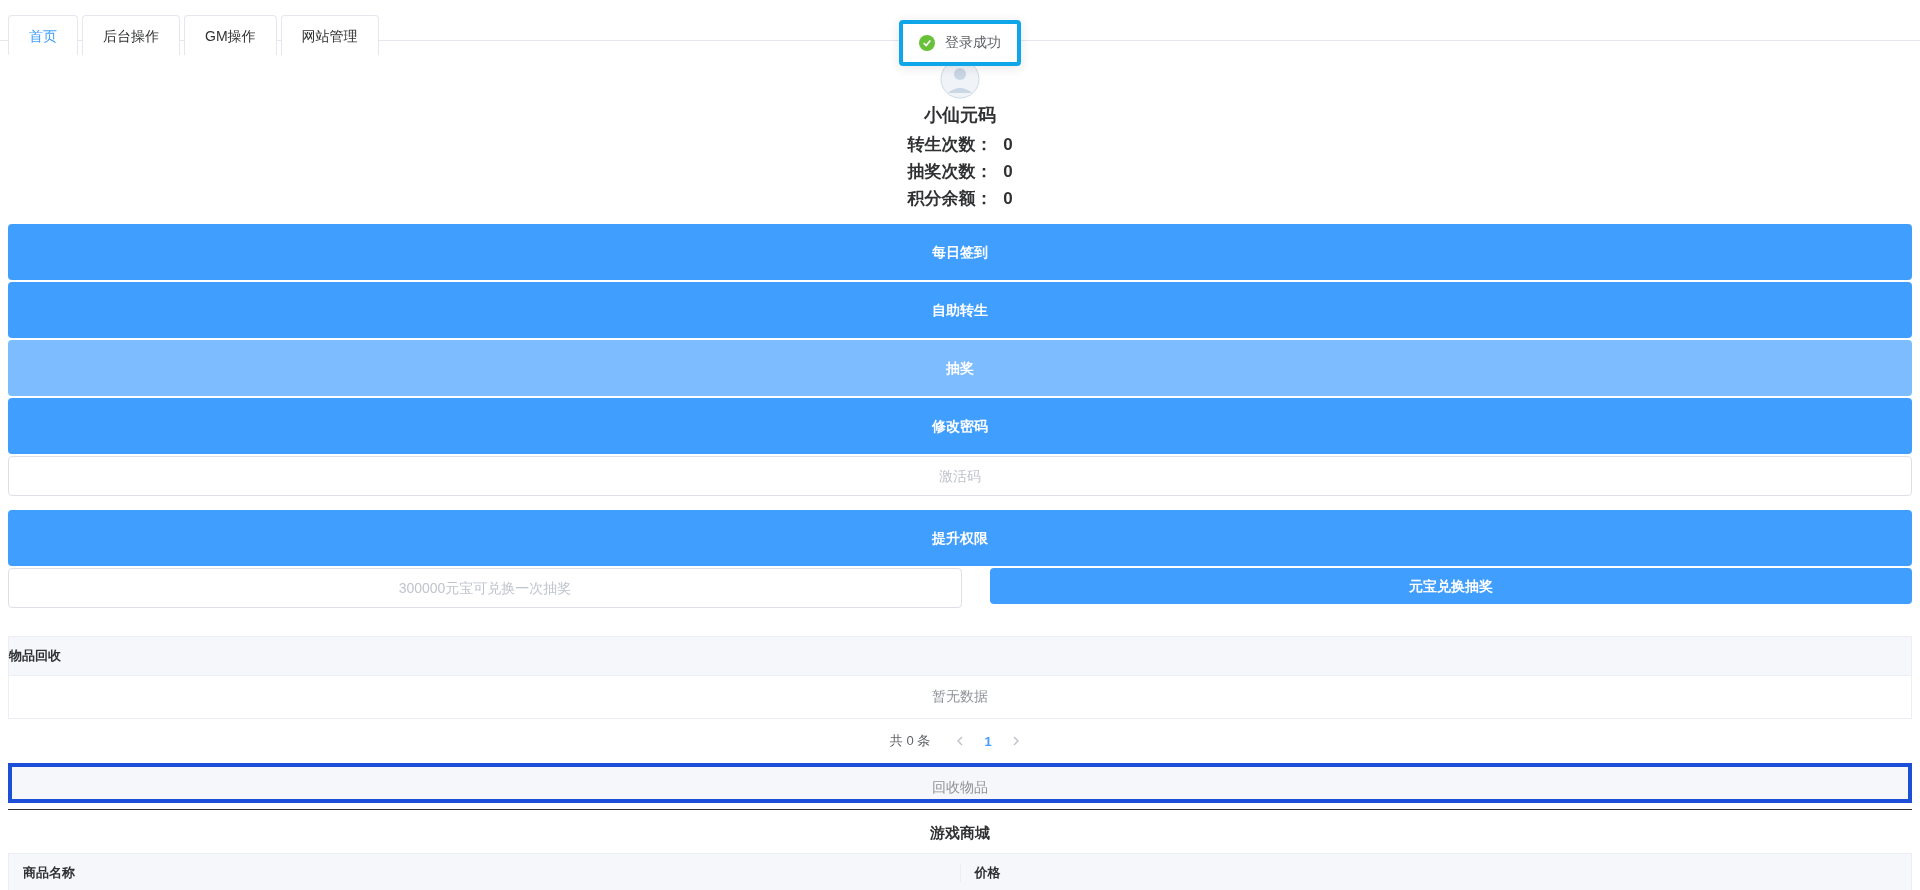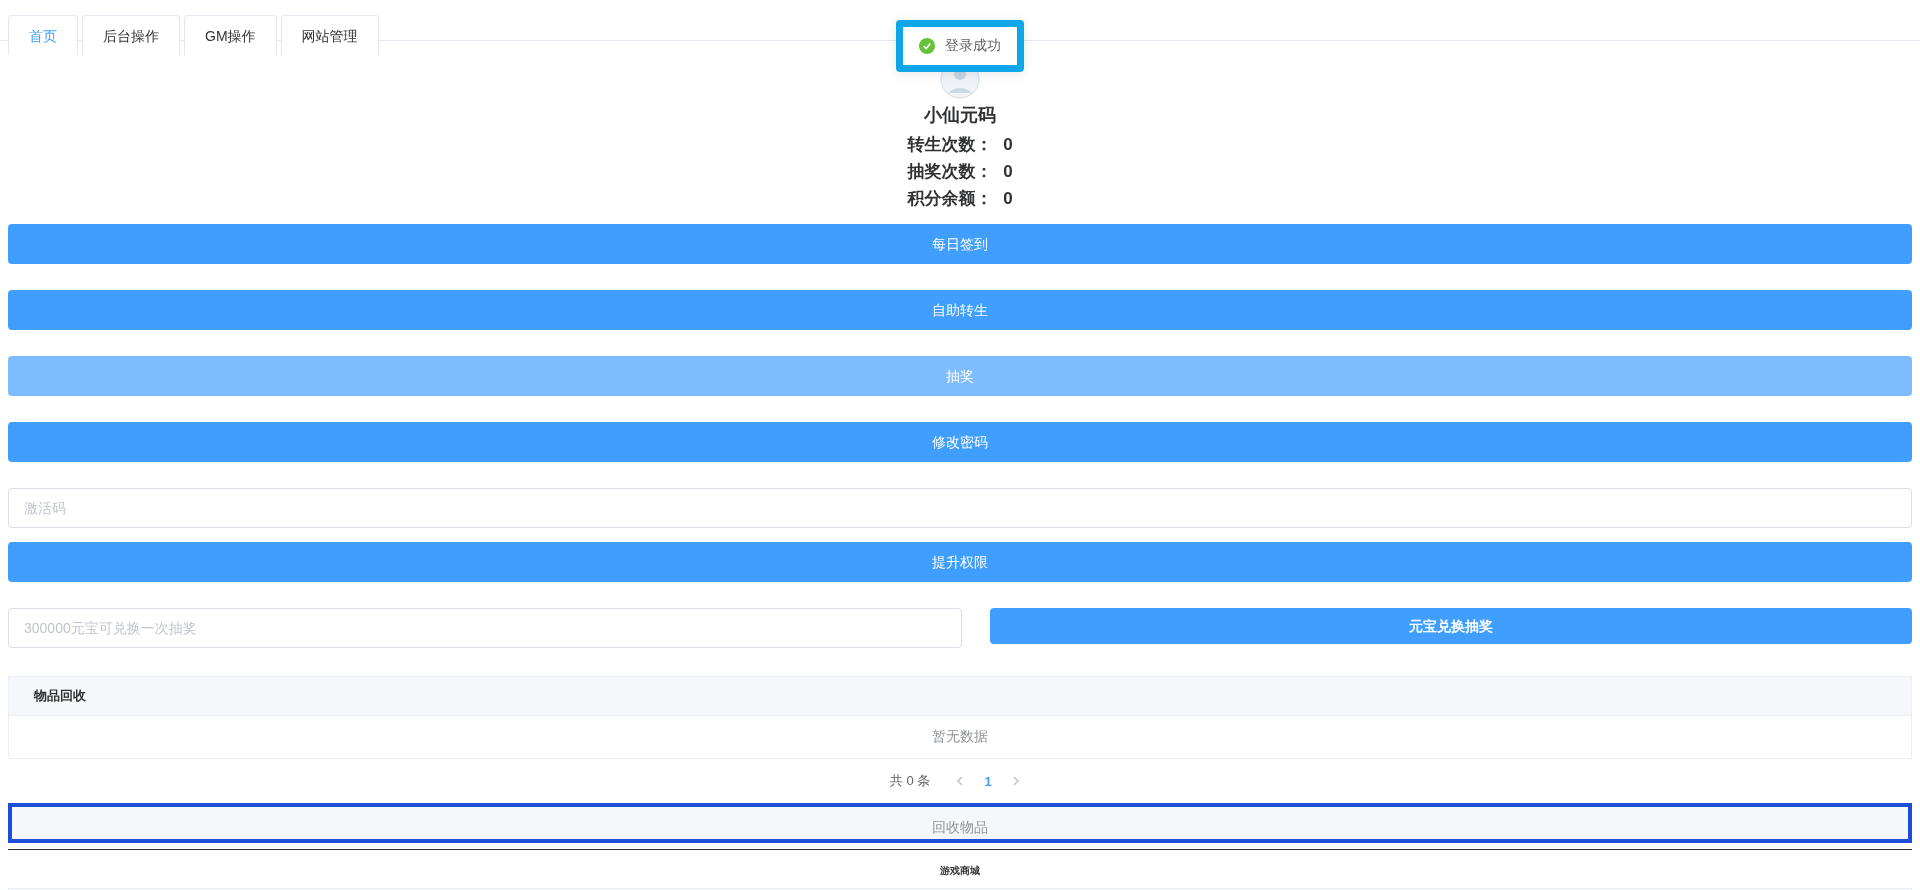--- a/index.html
+++ b/index.html
@@ -33,21 +33,21 @@
     .tab.active {
       color: #409eff;
       border-bottom: 1px solid #fff;
     }
     .toast {
       position: fixed;
       top: 20px;
       left: 50%;
       transform: translateX(-50%);
       background: #fff;
-      border: 7px solid #0ea5e9;
+      border: 4px solid #0ea5e9;
       border-radius: 4px;
       padding: 10px 16px;
       box-shadow: 0 2px 12px 0 rgba(0,0,0,.1);
       display: flex;
       align-items: center;
       z-index: 1000;
     }
     .toast-icon {
       width: 16px;
       height: 16px;
@@ -88,58 +88,59 @@
     }
     .stat-row .label { display: inline; }
     .stat-row .value { display: inline; margin-left: 6px; }
     .btn {
       display: block;
       width: 100%;
       background: #409eff;
       color: #fff;
       border: none;
       border-radius: 4px;
-      height: 40px;
+      height: 56px;
       line-height: 40px;
       text-align: center;
       font-size: 14px;
-      font-weight: normal;
+      font-weight: bold;
       cursor: pointer;
-      margin-bottom: 26px;
+      margin-bottom: 2px;
     }
     .btn.light {
       background: #66b1ff;
       opacity: 0.85;
     }
     .input {
       width: 100%;
       height: 40px;
       border: 1px solid #dcdfe6;
       border-radius: 4px;
       padding: 0 15px;
       font-size: 14px;
       color: #606266;
       margin-bottom: 14px;
       outline: none;
+      text-align: center;
     }
     .input::placeholder { color: #c0c4cc; }
     .row {
       display: flex;
       gap: 28px;
       margin-bottom: 14px;
     }
     .row .input { flex: 1; margin-bottom: 0; }
     .row .btn { flex: 1; margin-bottom: 0; height: 36px; line-height: 36px; font-weight: bold; }
     .table-header {
       background: #f5f7fa;
       border: 1px solid #ebeef5;
       height: 40px;
       display: flex;
       align-items: center;
-      padding: 0 25px;
+      padding: 0 0;
       font-weight: bold;
       color: #303133;
       font-size: 13px;
     }
     .table-header.cols { padding: 0; }
     .table-header .col {
       flex: 1;
       padding: 0 14px;
       border-right: 1px solid #ebeef5;
     }
@@ -186,21 +187,21 @@
       line-height: 40px;
       text-align: center;
       color: #909399;
       font-size: 14px;
       margin-bottom: 0;
     }
     .shop-title {
       text-align: center;
       font-weight: bold;
       color: #303133;
-      font-size: 10px;
+      font-size: 15px;
       padding: 14px 0 10px;
       border-top: 1px solid #303133;
       margin-top: 6px;
     }
     ::-webkit-scrollbar { width: 16px; }
     ::-webkit-scrollbar-track { background: #f1f1f1; }
     ::-webkit-scrollbar-thumb { background: #c1c1c1; border-radius: 2px; }
   </style>
 </head>
 <body>

